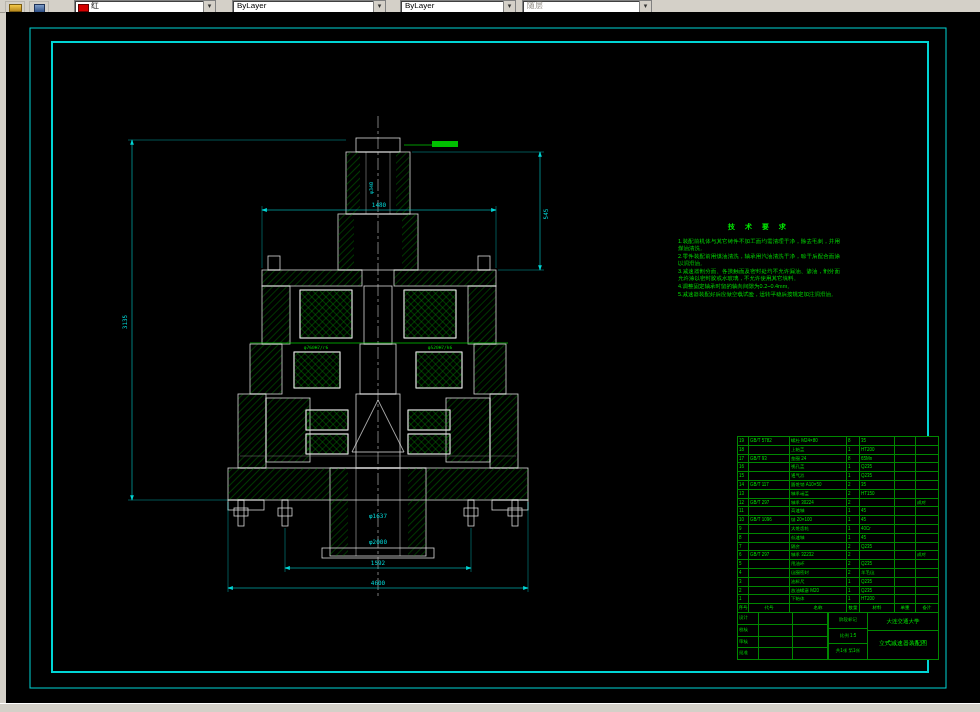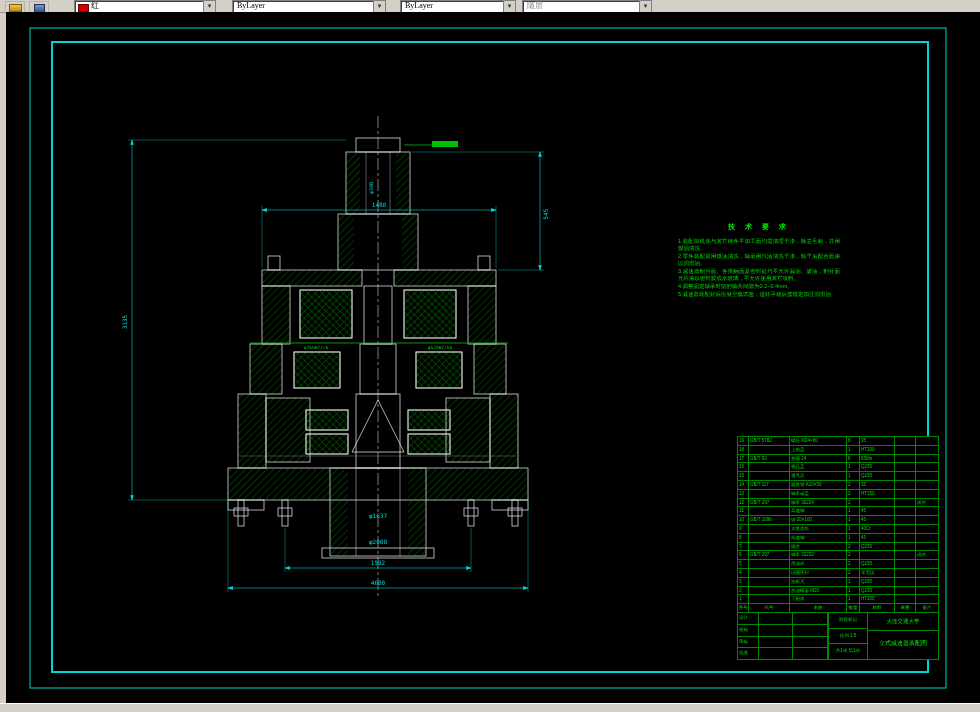--- a/index.html
+++ b/index.html
@@ -4,21 +4,21 @@
 <style>
   html,body{margin:0;padding:0;background:#3a3a3a;}
   .screen{position:relative;width:980px;height:712px;background:#d4d0c8;font-family:"Liberation Sans",sans-serif;overflow:hidden;}
   
   .toolbar{position:absolute;left:0;top:0;width:980px;height:12px;background:#d4d0c8;border-bottom:1px solid #9a968e;}
   .ticon{position:absolute;top:1px;width:18px;height:10px;border:1px solid #b9b5ad;background:#d4d0c8;}
   .glyph-folder{position:absolute;left:3px;top:2px;width:11px;height:6px;background:linear-gradient(#f3c84a,#b98a1e);border:1px solid #7a5c10;}
   .glyph-floppy{position:absolute;left:4px;top:1.5px;width:9px;height:7px;background:linear-gradient(#7d9cc8,#2d4f86);border:1px solid #1d3157;}
   .combo{position:absolute;top:0;height:11px;background:#fff;border:1px solid #808080;box-shadow:inset 1px 1px 0 #404040;font-size:8px;line-height:10px;color:#000;white-space:nowrap;overflow:hidden;}
   .combo .combo-text{position:absolute;left:16px;top:0;}
-  .combo .combo-text.noswatch{left:4px;font-family:Liberation Serif, serif;}
+  .combo .combo-text.noswatch{left:4px;}
   .combo-arrow{position:absolute;right:0;top:0;width:11px;height:100%;background:#d4d0c8;border-left:1px solid #808080;font-size:7px;line-height:10px;text-align:center;color:#333;}
   .swatch{position:absolute;left:3px;top:2.5px;width:9px;height:6px;background:#d40000;border:1px solid #600;}
   .combo.disabled .combo-text{color:#8a867e;}
   
   .canvas{position:absolute;left:6px;top:12px;width:974px;height:692px;background:#000;overflow:hidden;}
   .bottombar{position:absolute;left:0;bottom:0;width:980px;height:8px;background:#d4d0c8;border-top:1px solid #fff;}
   
   .techreq{position:absolute;left:672px;top:210px;width:162px;color:#00dd00;}
   .tr-title{font-size:7px;letter-spacing:4px;text-align:center;margin-bottom:6px;color:#00ee00;font-weight:bold;}
   .tr-item{font-size:5.5px;line-height:7px;text-align:justify;margin-bottom:1px;}

